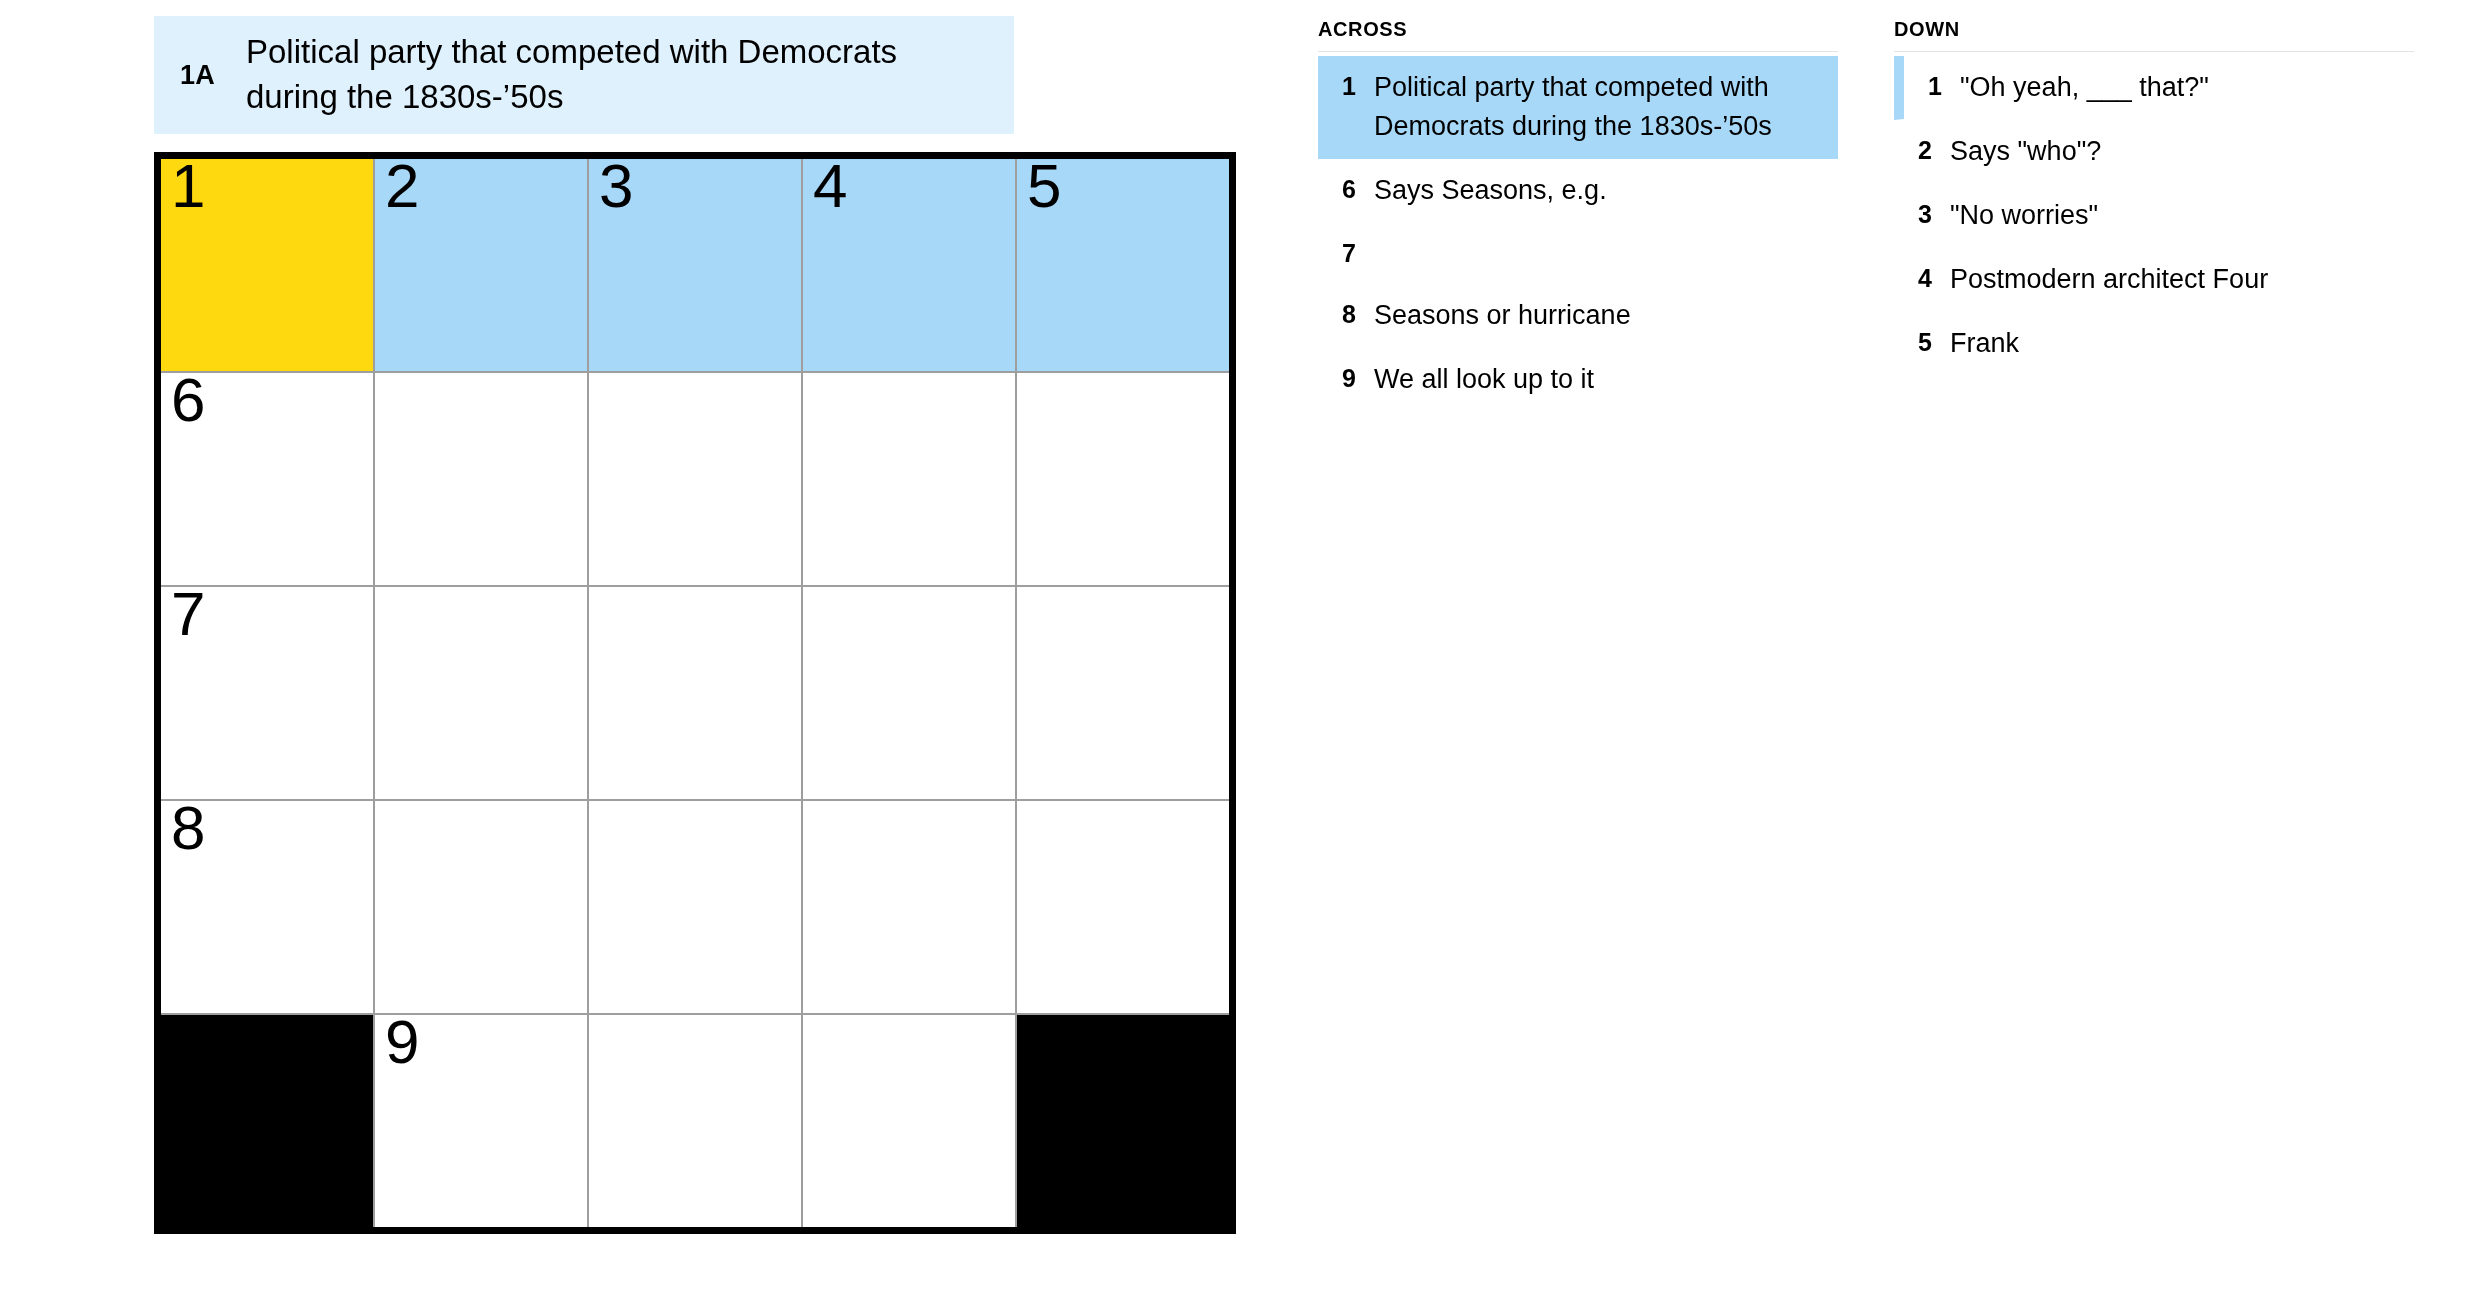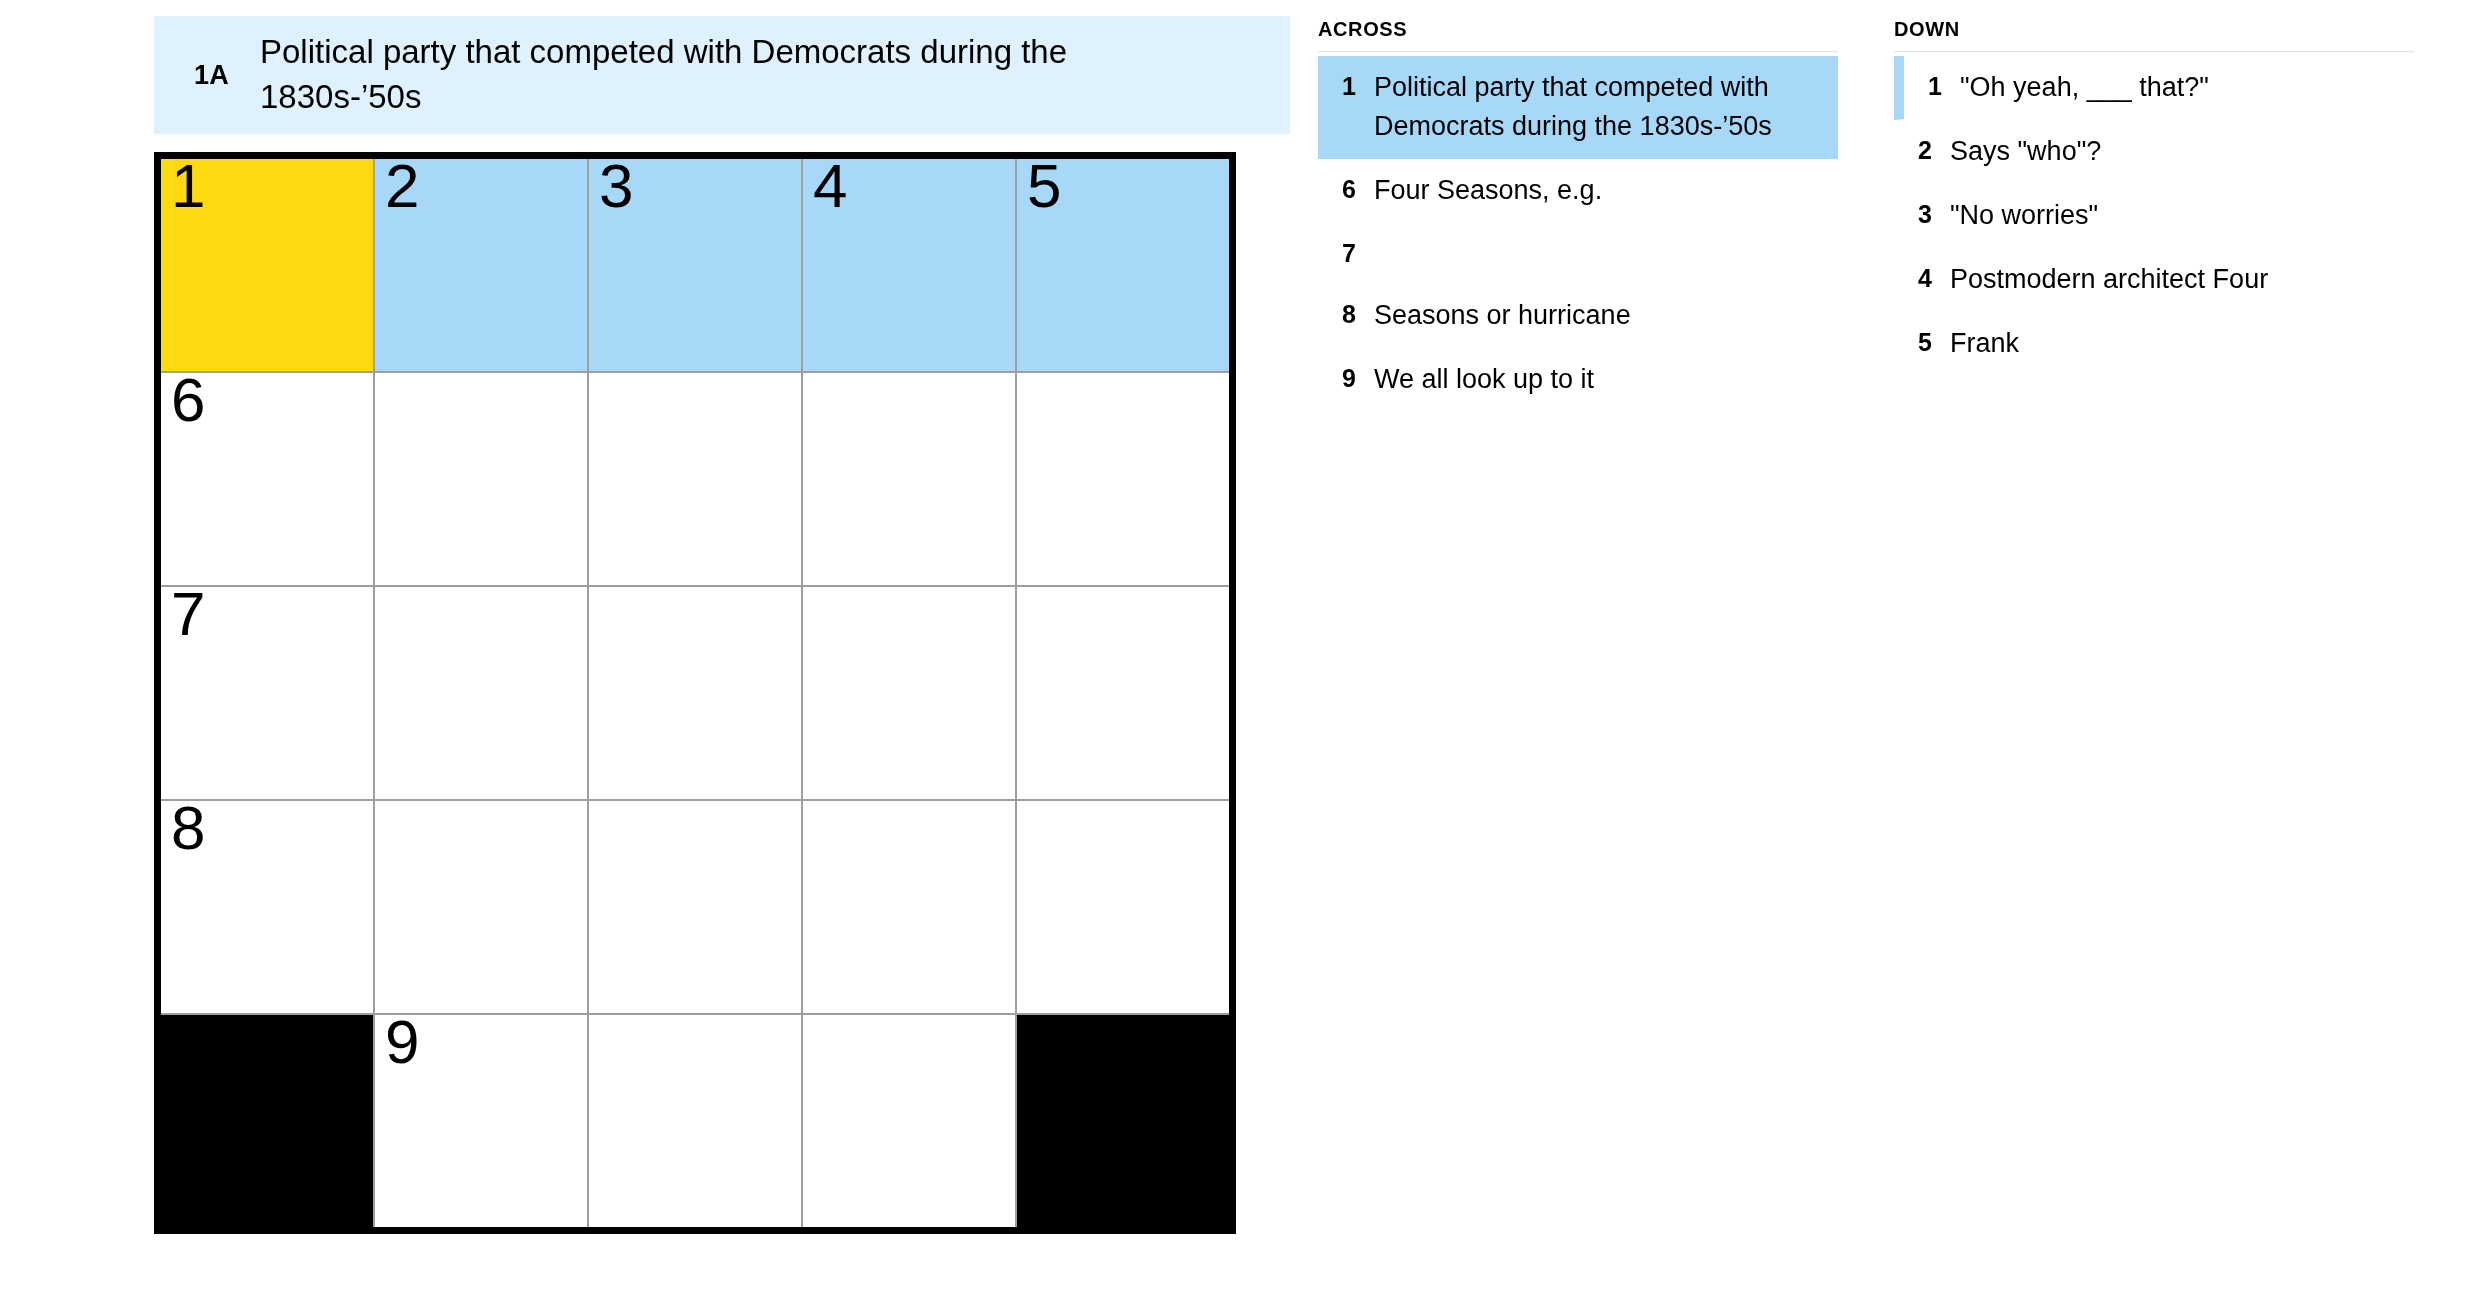--- a/index.html
+++ b/index.html
@@ -14,26 +14,26 @@
     position: relative;
     width: 2470px;
     height: 1290px;
   }
 
   
   #clue-bar {
     position: absolute;
     left: 154px;
     top: 16px;
-    width: 1136px;
+    width: 860px;
     height: 118px;
     background: #dff1fd;
     display: flex;
     align-items: center;
-    padding: 0 40px;
+    padding: 0 26px;
   }
   #clue-bar .clue-label {
     font-size: 27px;
     font-weight: bold;
     color: #000;
     width: 66px;
     flex: 0 0 66px;
     letter-spacing: 0.3px;
   }
   #clue-bar .clue-text {
@@ -185,21 +185,21 @@
 
   <div class="clue-column" id="across-column">
     <div class="clue-heading">ACROSS</div>
     <ul class="clue-list" id="across-list">
         <li class="clue-item selected">
           <span class="cnum">1</span>
           <span class="ctext">Political party that competed with Democrats during the 1830s-’50s</span>
         </li>
         <li class="clue-item">
           <span class="cnum">6</span>
-          <span class="ctext">Four Seasons, e.g.</span>
+          <span class="ctext">Says Seasons, e.g.</span>
         </li>
         <li class="clue-item">
           <span class="cnum">7</span>
         </li>
         <li class="clue-item">
           <span class="cnum">8</span>
           <span class="ctext">Seasons or hurricane</span>
         </li>
         <li class="clue-item">
           <span class="cnum">9</span>

